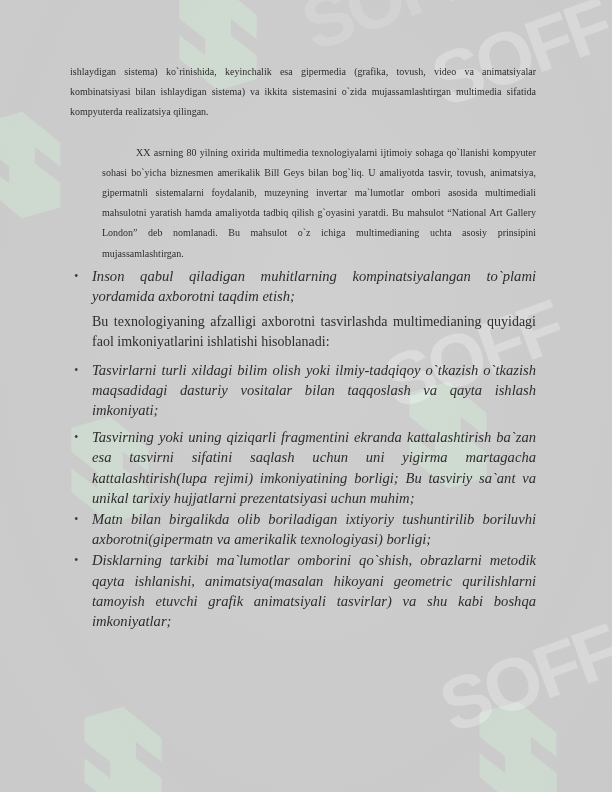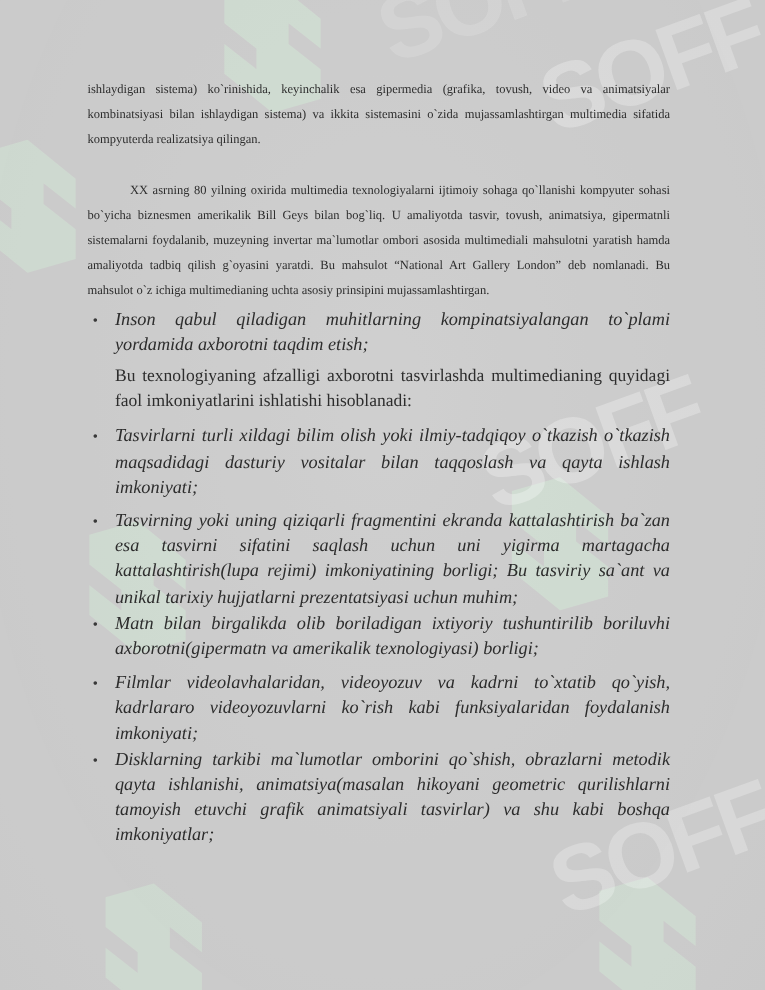--- a/index.html
+++ b/index.html
@@ -57,21 +57,21 @@
   }
 
   p.para {
     margin: 0 0 0 0;
     font-size: 10px;
     line-height: 20.2px;
     text-align: justify;
     text-justify: inter-word;
     color: #2d2d2d;
   }
-  p.para.indent { text-indent: 34px; }
+  p.para.indent { text-indent: 34px; margin-left: 32px; }
   .gap-lg { height: 20px; }
   .gap-sm { height: 5px; }
   .gap-xs { height: 2px; }
 
   ul.bullets {
     list-style: none;
     margin: 0;
     padding: 0;
     font-style: italic;
   }
@@ -175,21 +175,20 @@
     </ul>
 
     <div class="gap-sm"></div>
 
     <p class="sub-note">Bu texnologiyaning afzalligi axborotni tasvirlashda multimedianing quyidagi faol imkoniyatlarini ishlatishi hisoblanadi:</p>
 
     <ul class="bullets">
       <li class="spaced">Tasvirlarni turli xildagi bilim olish yoki ilmiy-tadqiqoy o`tkazish o`tkazish maqsadidagi dasturiy vositalar bilan taqqoslash va qayta ishlash imkoniyati;</li>
       <li class="spaced">Tasvirning yoki uning qiziqarli fragmentini ekranda kattalashtirish ba`zan esa tasvirni sifatini saqlash uchun uni yigirma martagacha kattalashtirish(lupa rejimi) imkoniyatining borligi; Bu tasviriy sa`ant va unikal tarixiy hujjatlarni prezentatsiyasi uchun muhim;</li>
       <li>Matn bilan birgalikda olib boriladigan ixtiyoriy tushuntirilib boriluvhi axborotni(gipermatn va amerikalik texnologiyasi) borligi;</li>
-      <li class="spaced">Filmlar videolavhalaridan, videoyozuv va kadrni to`xtatib qo`yish, kadrlararo videoyozuvlarni ko`rish kabi funksiyalaridan  foydalanish imkoniyati;</li>
       <li>Disklarning tarkibi ma`lumotlar omborini qo`shish, obrazlarni metodik qayta ishlanishi, animatsiya(masalan hikoyani geometric qurilishlarni tamoyish etuvchi grafik animatsiyali tasvirlar) va shu kabi boshqa imkoniyatlar;</li>
 
     </ul>
 
   </div>
 </div>
 
 <div class="grain"></div>
 
 </body></html>

